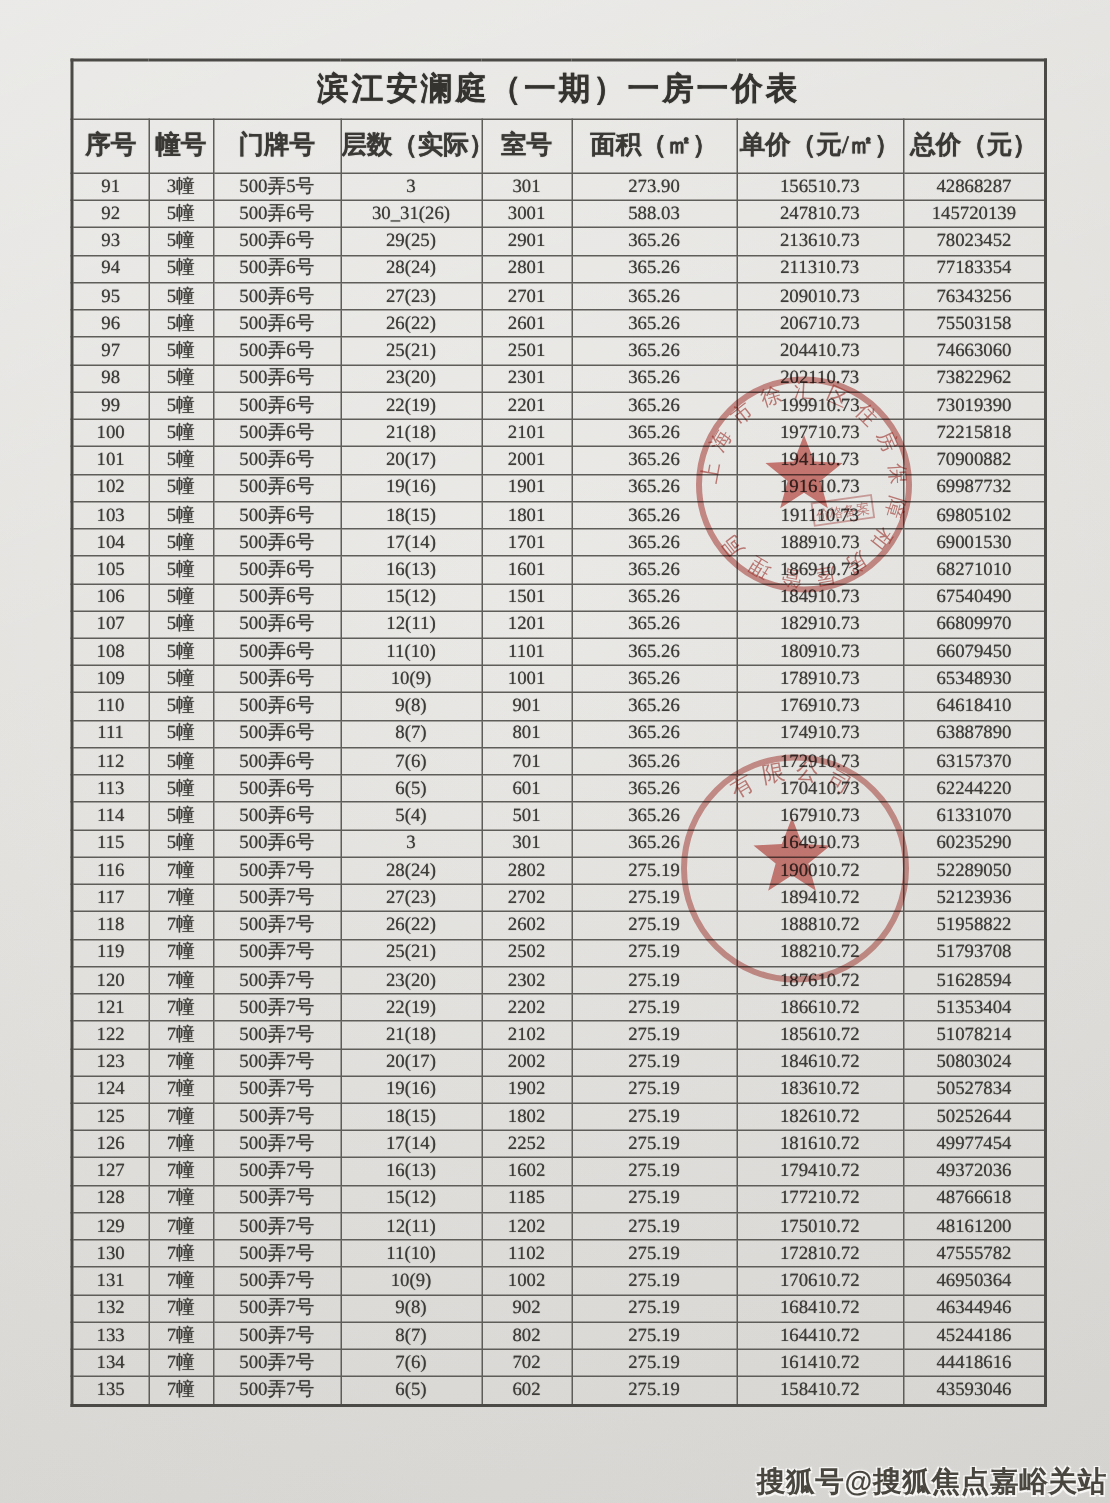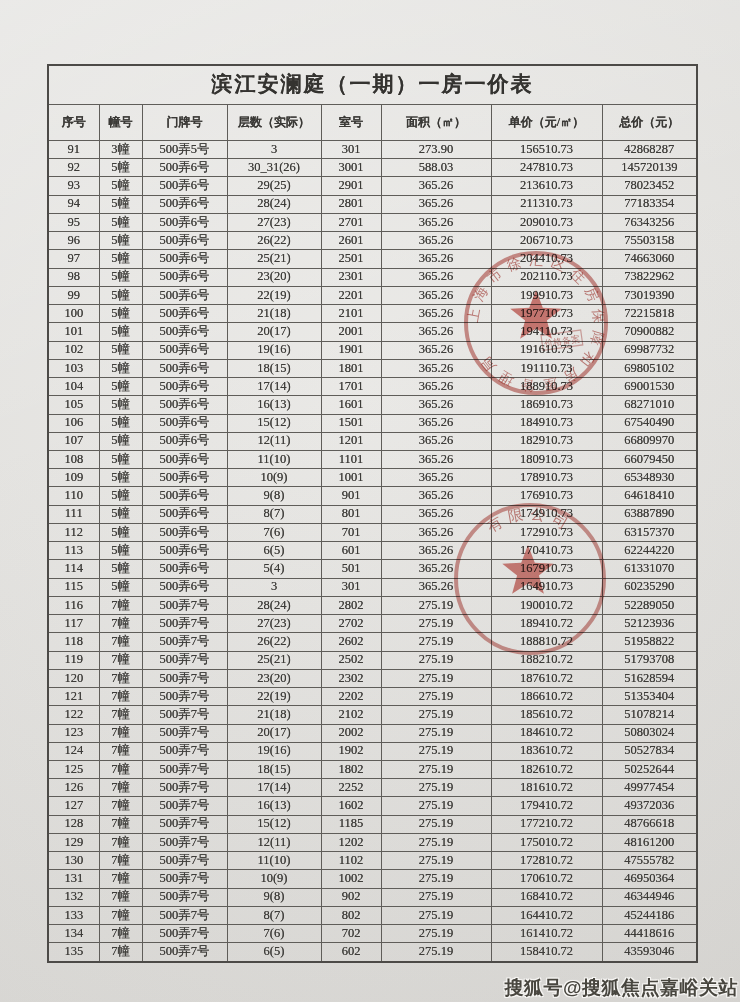--- a/index.html
+++ b/index.html
@@ -11,36 +11,35 @@
   .paper-shade{
     position:absolute;inset:0;pointer-events:none;
     background:
       linear-gradient(160deg, rgba(255,255,255,.30) 0%, rgba(255,255,255,0) 35%, rgba(120,115,108,.10) 100%),
       radial-gradient(120% 90% at 50% 40%, rgba(255,255,255,.15), rgba(90,88,84,.08));
   }
   table.price{
     position:absolute;left:47px;top:39px;width:649px;height:899px;
     border-collapse:collapse;table-layout:fixed;
     border:2px solid #4c4a47;
-    margin-top:25px;
   }
   th,td{
     border:1px solid #5f5d59;
     color:#3d3c39;
     text-align:center;vertical-align:middle;
     padding:0;font-weight:normal;
     font-size:12.5px;line-height:1.1;
     white-space:nowrap;overflow:hidden;
     text-shadow:0 0 .6px rgba(62,60,56,.85);
   }
   tr.title-row td{
     height:38px;font-size:21px;font-weight:bold;letter-spacing:2px;color:#343330;
   }
   tr.header-row th{
-    height:35px;font-size:12px;font-weight:bold;color:#3a3936;
+    height:35px;font-size:17px;font-weight:bold;color:#3a3936;
   }
   .seal{
     position:absolute;pointer-events:none;
     mix-blend-mode:multiply;filter:blur(.45px);
   }
   .watermark{
     position:absolute;right:2px;bottom:1px;z-index:5;
     font-family:"Liberation Sans","DejaVu Sans",sans-serif;
     font-size:19px;font-weight:bold;letter-spacing:.5px;white-space:nowrap;
     color:#48463f;

